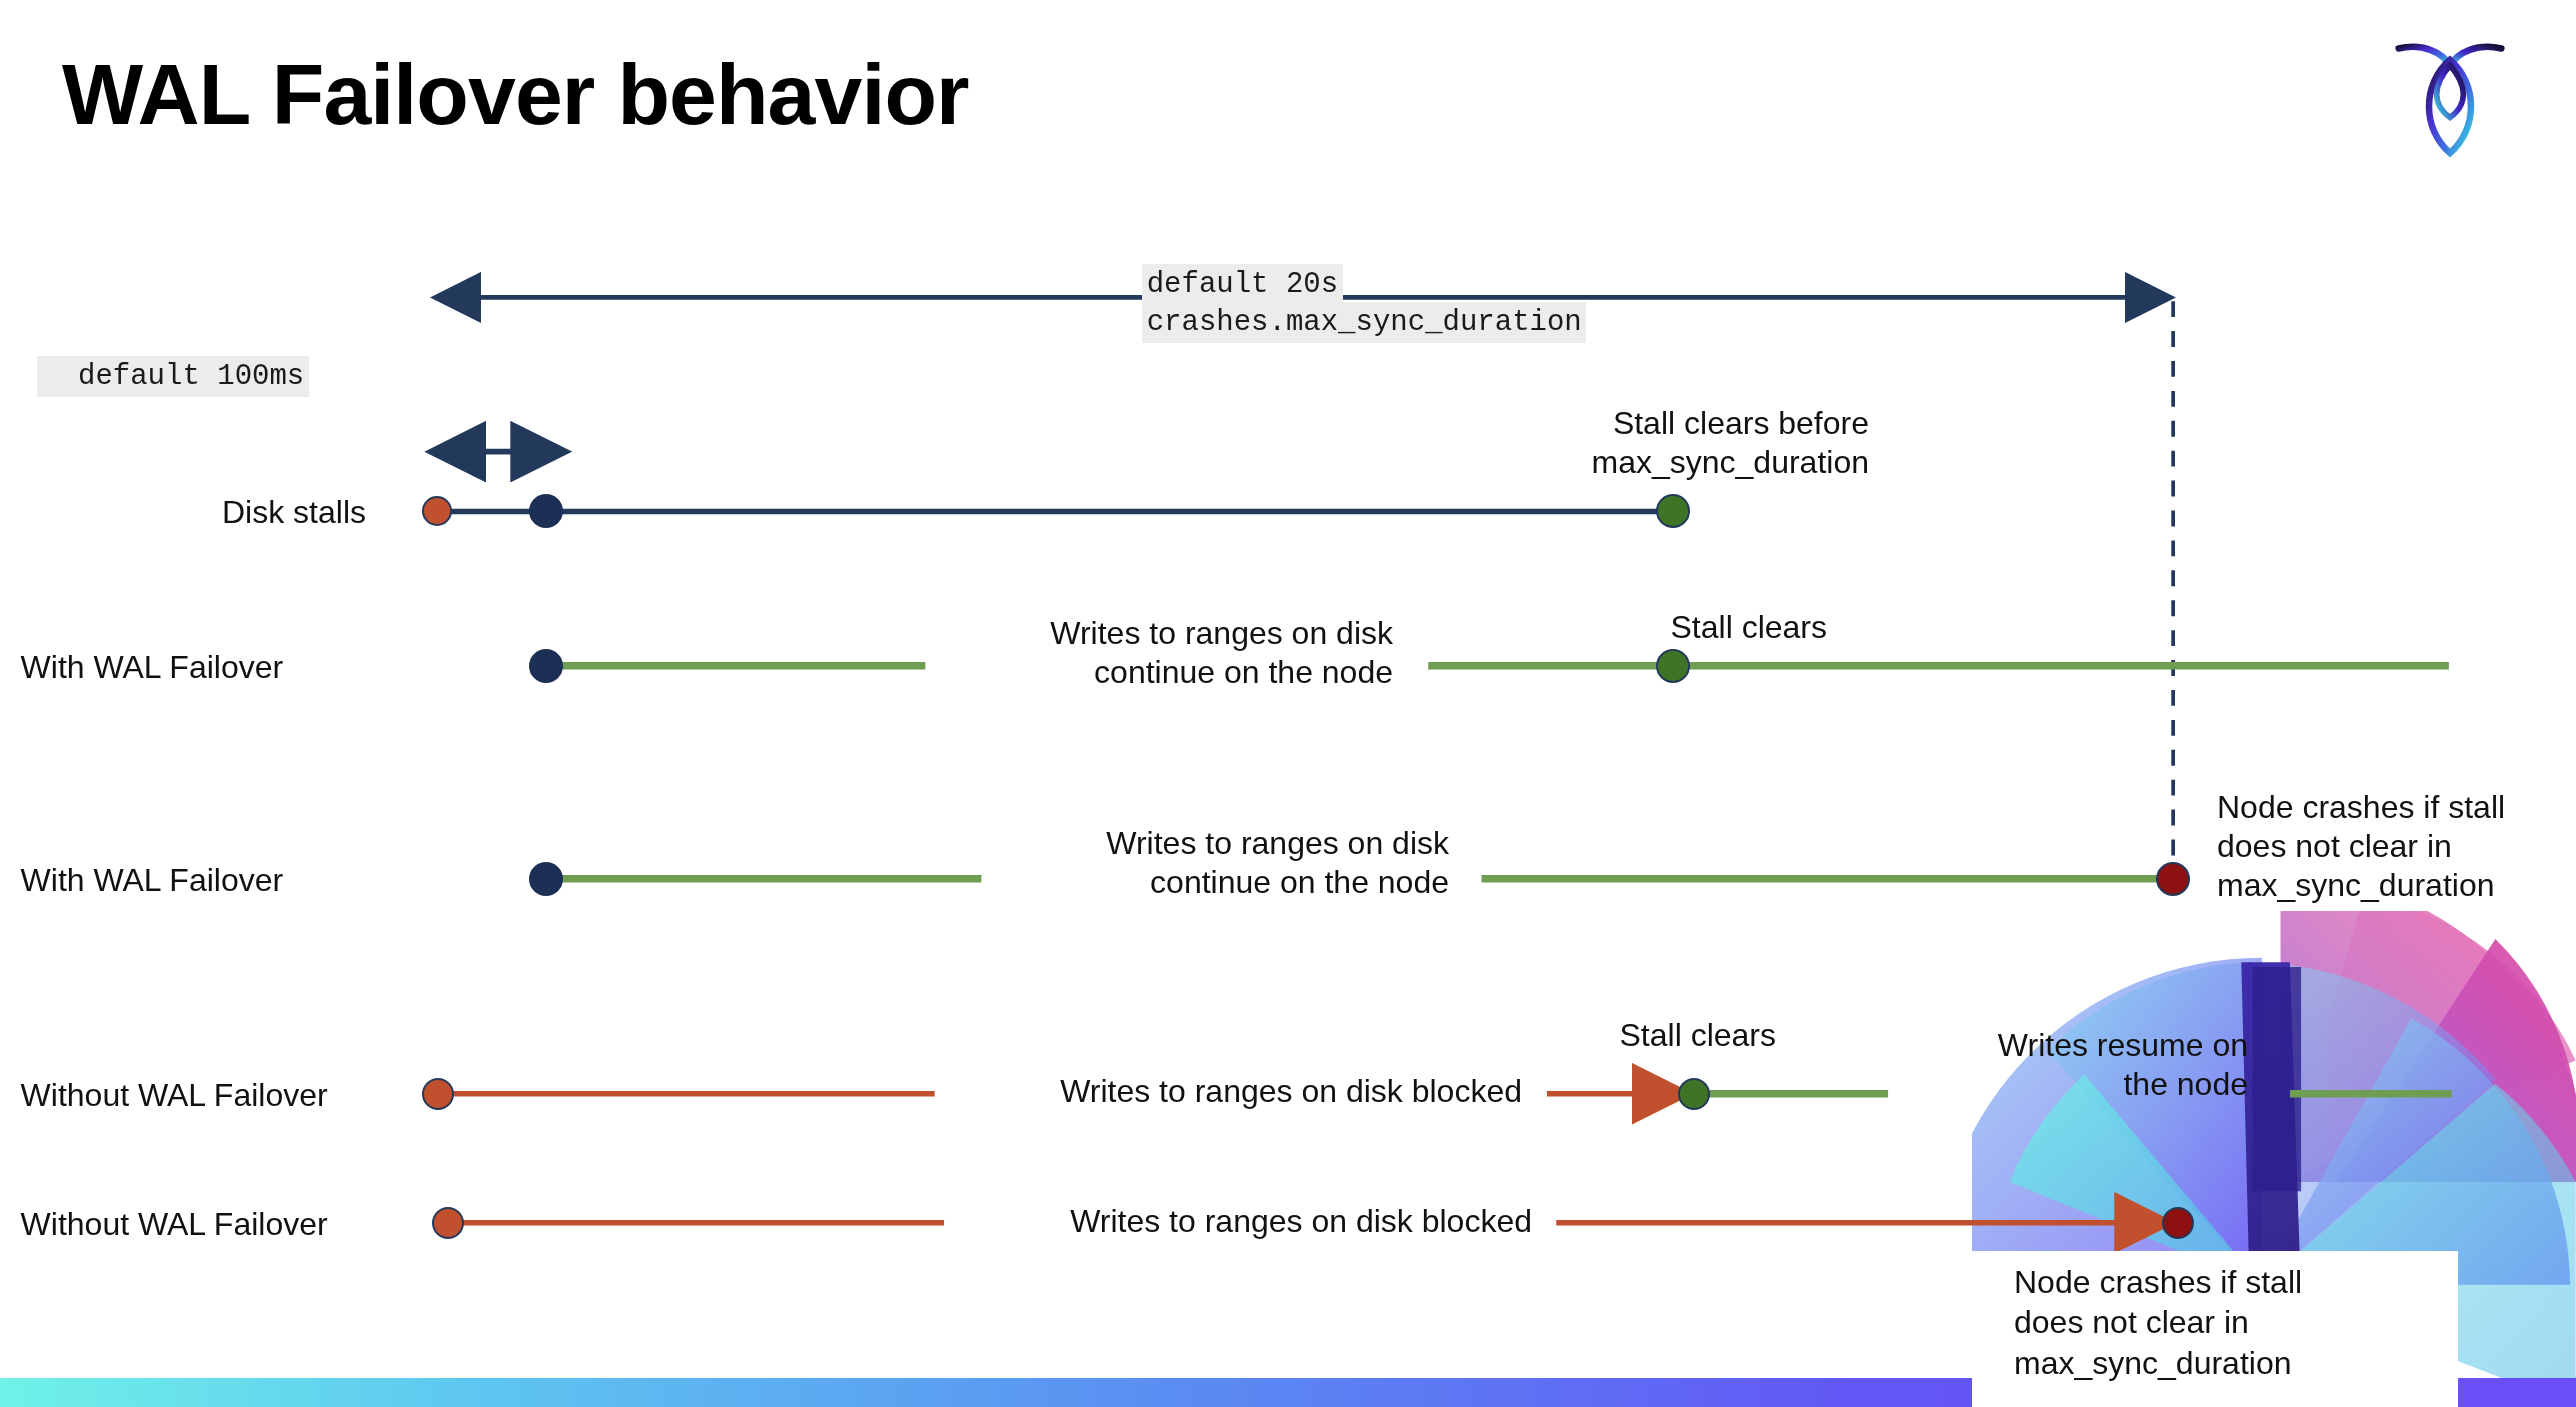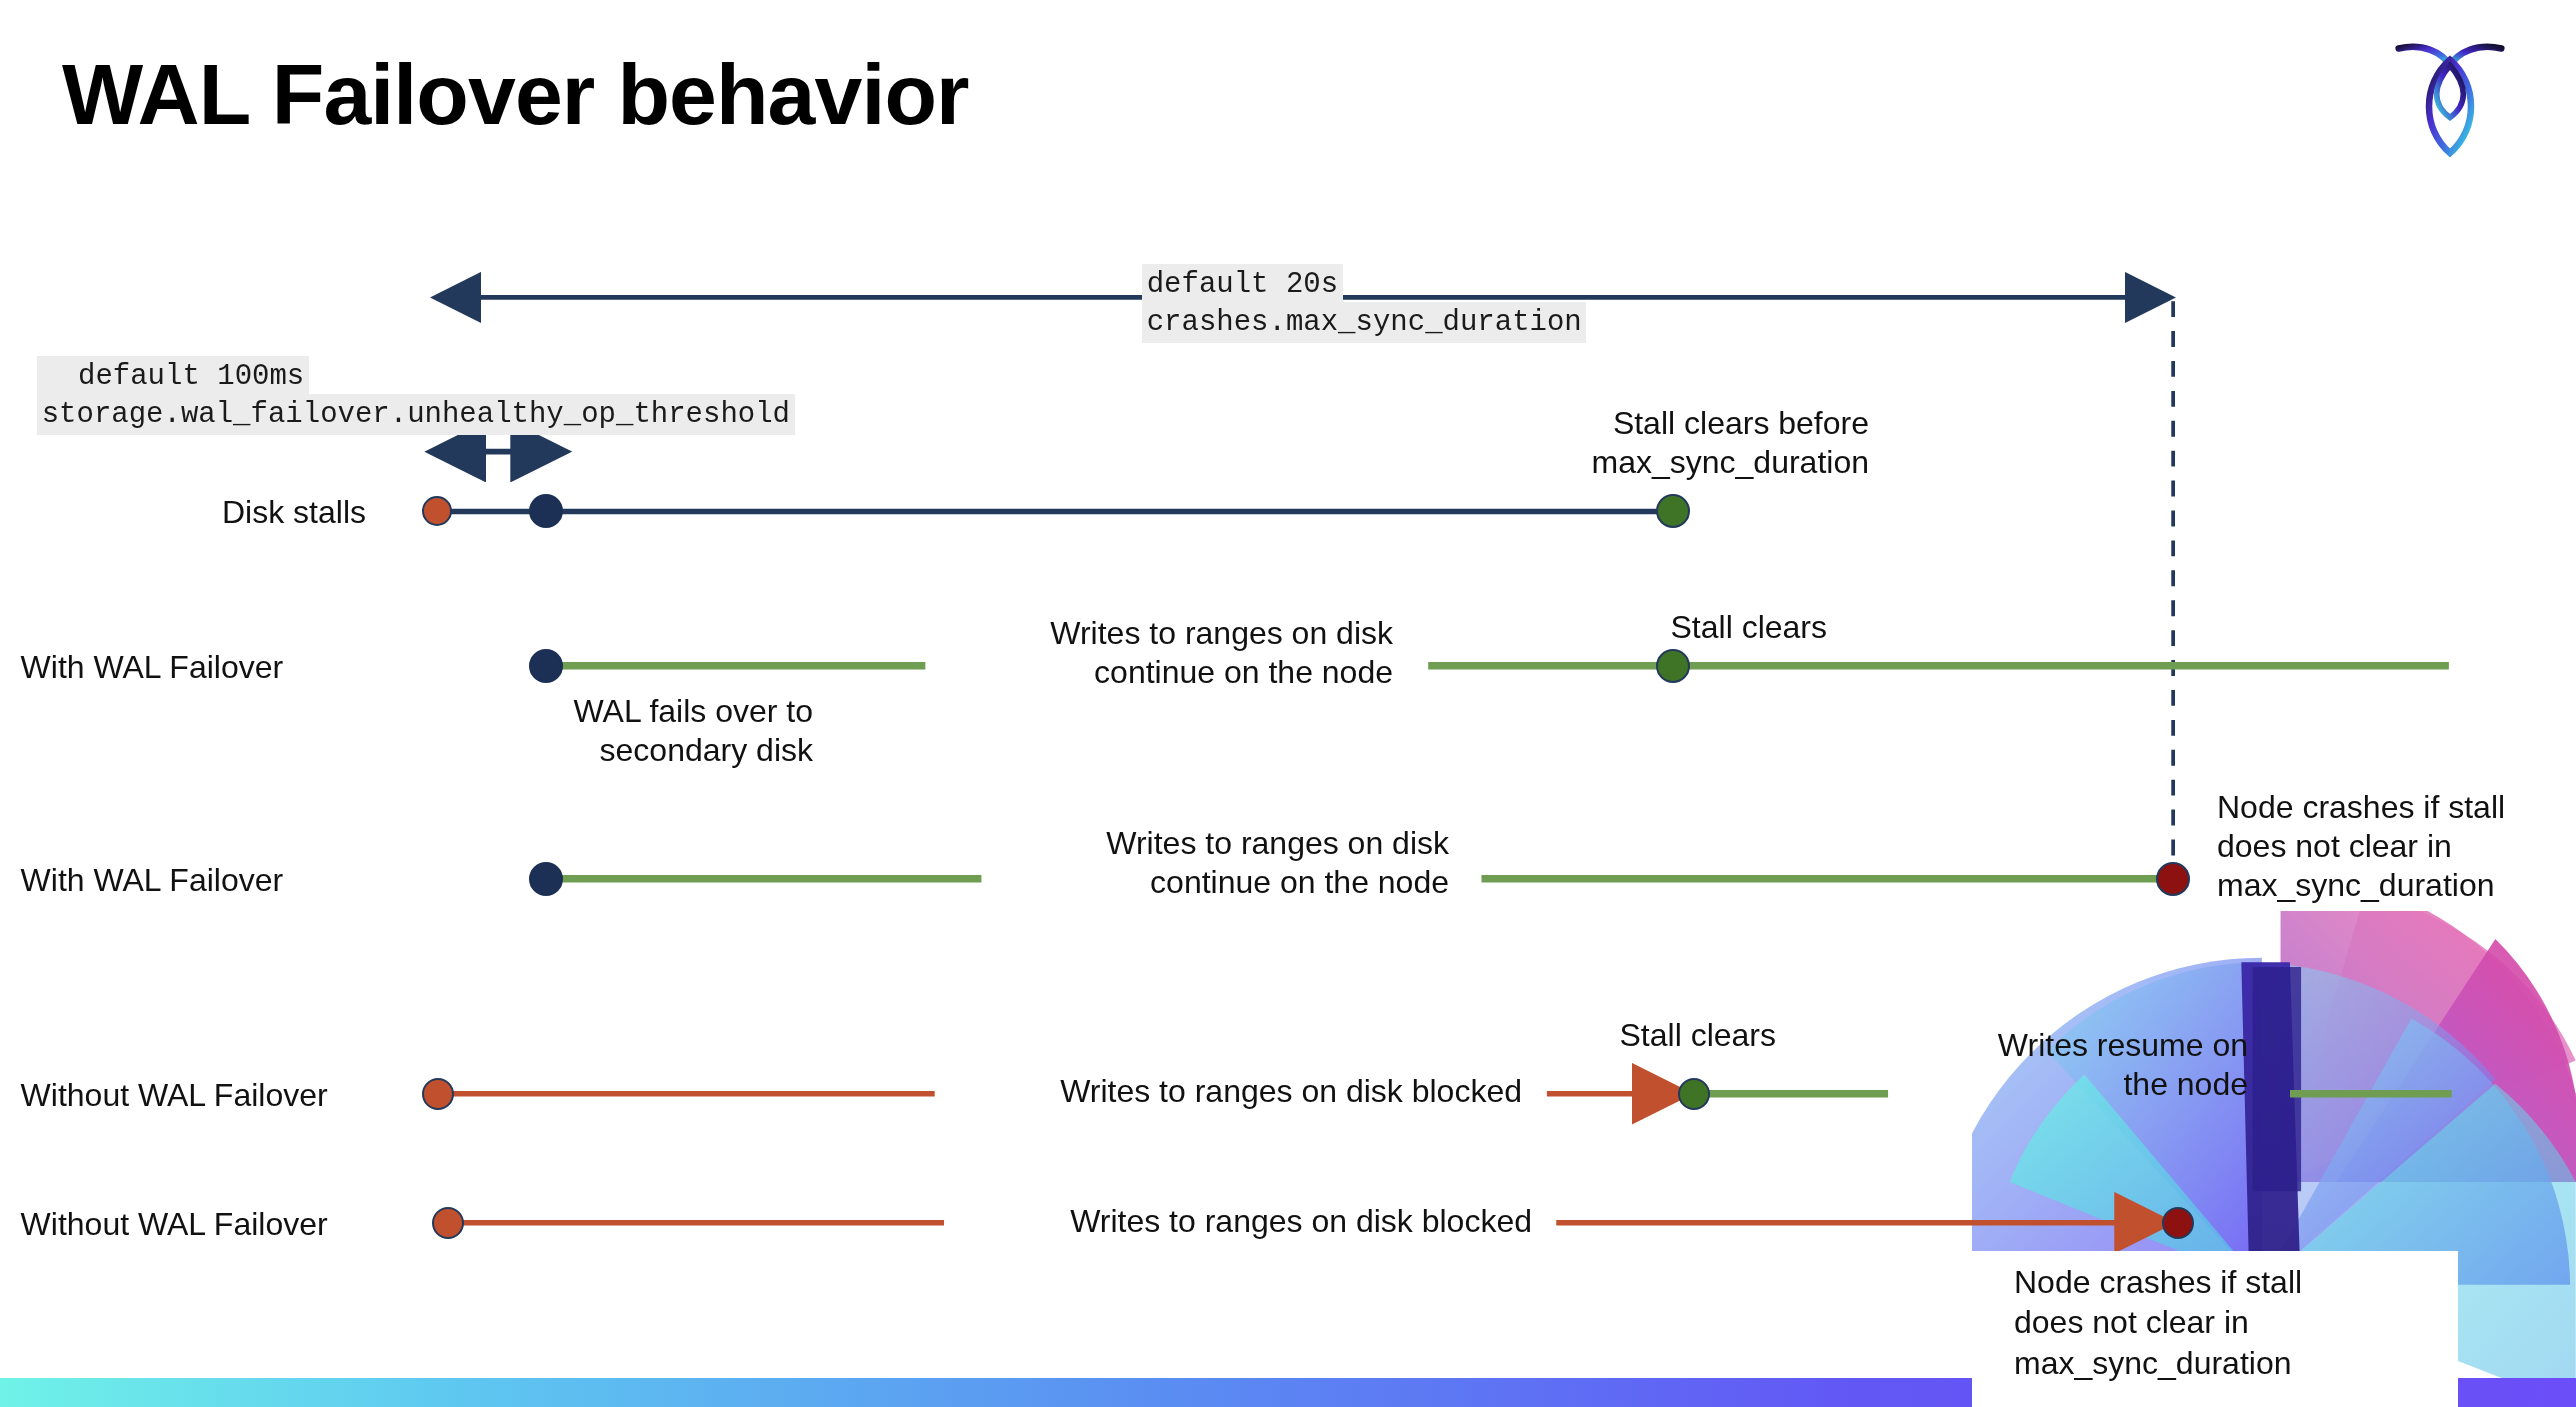--- a/index.html
+++ b/index.html
@@ -185,21 +185,20 @@
     <line x1="2450" y1="1170" x2="2623" y2="1170" stroke="#6f9e52" stroke-width="8"></line>
 
     <line x1="478" y1="1308" x2="1010" y2="1308" stroke="#c1512e" stroke-width="6"></line>
     <line x1="1665" y1="1308" x2="2316" y2="1308" stroke="#c1512e" stroke-width="6" marker-end="url(#arrOrange)"></line>
   </svg>
 
   <div class="codechip" style="left:1142px;top:264px;">default 20s</div>
   <div class="codechip" style="left:1142px;top:302px;">crashes.max_sync_duration</div>
 
   <div class="codechip" style="left:37px;top:356px;padding-left:41px;">default 100ms</div>
-  <div class="codechip" style="left:37px;top:394px;">storage.wal_failover.unhealthy_op_threshold</div>
 
   <div class="rowlabel" style="left:222px;top:494px;">Disk stalls</div>
   <div class="rowlabel" style="left:20.6px;top:649px;">With WAL Failover</div>
   <div class="rowlabel" style="left:20.6px;top:862px;">With WAL Failover</div>
   <div class="rowlabel" style="left:20.6px;top:1077px;">Without WAL Failover</div>
   <div class="rowlabel" style="left:20.6px;top:1206px;">Without WAL Failover</div>
 
   <div class="dot orange" style="left:422px;top:496px;width:30px;height:30px;"></div>
   <div class="dot navy" style="left:529px;top:494px;width:34px;height:34px;"></div>
   <div class="dot green" style="left:1656px;top:494px;width:34px;height:34px;"></div>
@@ -214,24 +213,20 @@
   <div class="dot green" style="left:1678px;top:1078px;width:32px;height:32px;"></div>
 
   <div class="dot orange" style="left:432px;top:1207px;width:32px;height:32px;"></div>
   <div class="dot darkred" style="left:2162px;top:1207px;width:32px;height:32px;"></div>
 
   <div class="note" style="left:1514px;top:404px;width:355px;">
     <div>Stall clears before</div>
     <div>max_sync_duration</div>
   </div>
 
-  <div class="note" style="left:439px;top:692px;width:374px;">
-    <div>WAL fails over to</div>
-    <div>secondary disk</div>
-  </div>
 
   <div class="note" style="left:935px;top:614px;width:458px;">
     <div>Writes to ranges on disk</div>
     <div>continue on the node</div>
   </div>
 
   <div class="note" style="left:1519px;top:608px;width:308px;">Stall clears</div>
 
 
   <div class="note" style="left:991px;top:824px;width:458px;">

